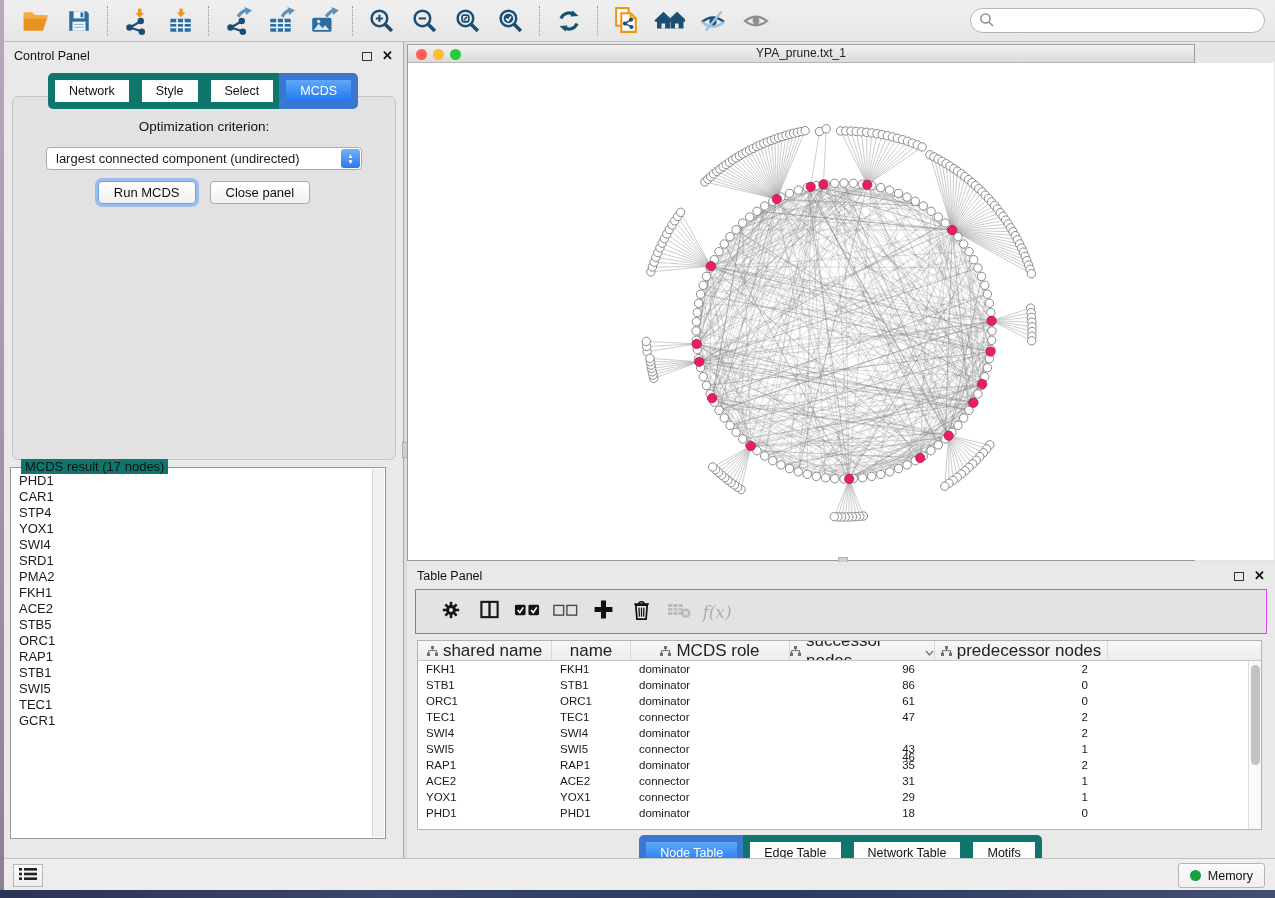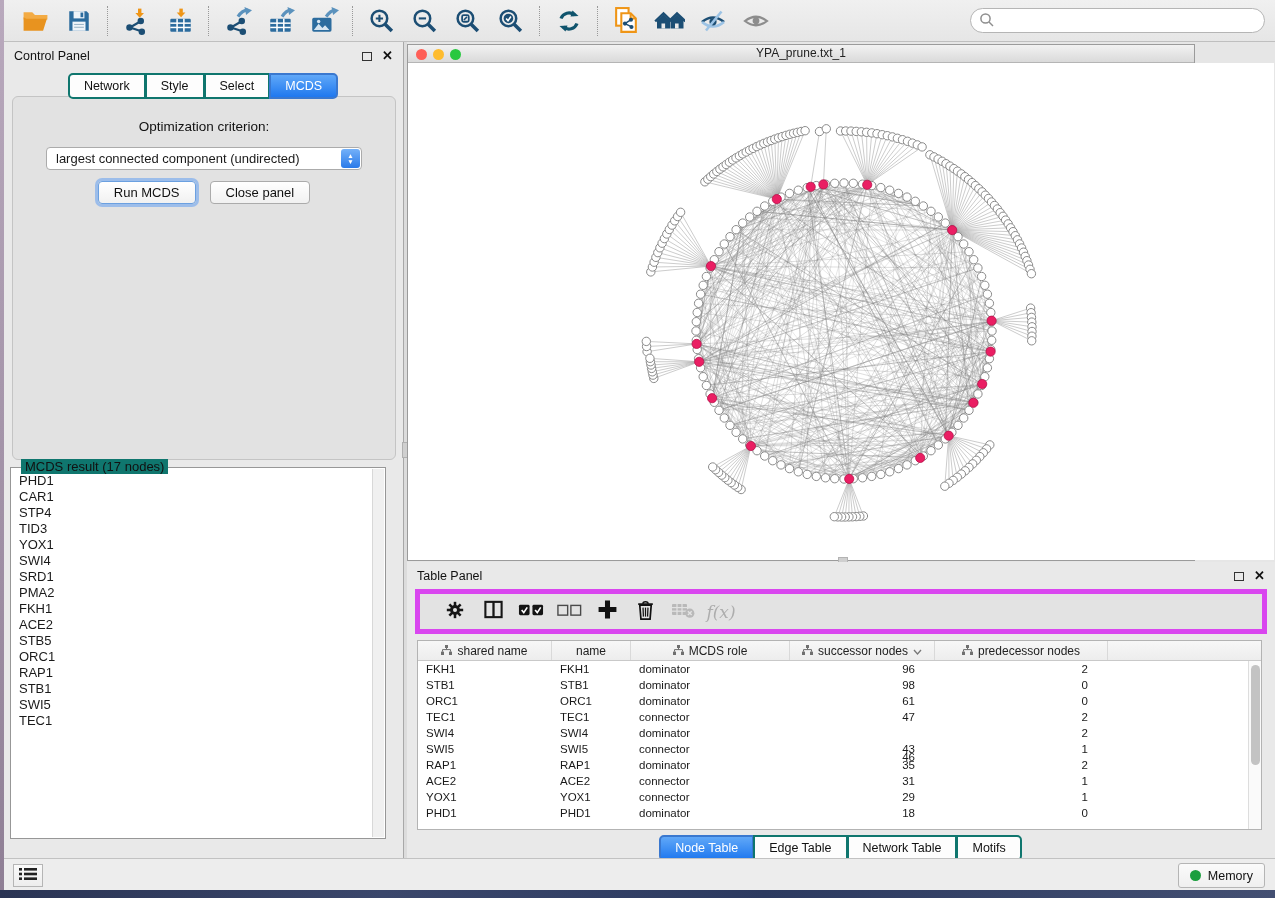--- a/index.html
+++ b/index.html
@@ -32,21 +32,21 @@
   
   .control-panel { position:absolute; left:0; top:42px; width:400px; height:816px;
     background:#e9e9e9; border-right:1px solid #a8a8a8; }
   .panel-header { height:28px; display:flex; align-items:center; padding:0 10px; }
   .panel-title { font-size:12.5px; color:#111; }
   .win-btns { margin-left:auto; display:flex; align-items:center; gap:10px; }
   .float-btn { width:10px; height:9px; border:1.6px solid #333; display:inline-block; }
   .close-btn { font-size:13px; font-weight:bold; color:#111; line-height:10px; }
 
   .cp-tabs { position:absolute; left:0; right:0; top:31px; display:flex; justify-content:center; z-index:2; }
-  .tab { border:2px solid #0f766e; margin-left:-1px; background:#fdfdfd; font-size:12.5px;
+  .tab { border:7px solid #0f766e; margin-left:-1px; background:#fdfdfd; font-size:12.5px;
     padding:4px 14px; color:#111; }
   .tab:first-child { border-radius:5px 0 0 5px; }
   .tab:last-child { border-radius:0 5px 5px 0; }
   .tab.active { background:linear-gradient(#60a8f8,#1f78ef); border-color:#3a78cf; color:#fff; }
 
   .cp-content { position:absolute; left:8px; width:384px; top:54px; height:364px;
     background:#e2e2e2; border:1px solid #c4c4c4; border-radius:6px; }
   .opt-label { text-align:center; margin-top:22px; font-size:13.5px; color:#111; }
   .select { margin:13px auto 0; width:316px; height:23px; background:#fff;
     border:1px solid #ababab; border-radius:4px; display:flex; align-items:center;
@@ -82,30 +82,30 @@
   .traffic { position:absolute; top:4px; left:8px; display:flex; gap:6px; }
   .light { width:11px; height:11px; border-radius:50%; }
   .net-title { display:block; text-align:center; font-size:12px; line-height:17px; color:#222; }
   .net-canvas { position:relative; width:866px; height:497px; background:#fff; }
   .net-canvas svg { display:block; }
   .h-grip { position:absolute; left:430px; bottom:-4px; width:10px; height:7px; background:#cfcfcf; border:1px solid #b3b3b3; }
 
   
   .table-panel { position:absolute; left:403px; top:562px; width:868px; height:296px; background:#e9e9e9; }
   .tp-toolbar { position:absolute; left:8px; right:8px; top:27px; height:45px;
-    background:#e3e3e3; border:5px solid #d946ef; display:flex; align-items:center; padding-left:16px; }
+    background:#e3e3e3; border:1px solid #d946ef; display:flex; align-items:center; padding-left:16px; }
   .tp-btn { width:38px; height:36px; display:flex; align-items:center; justify-content:center; }
   .fx-text { font-family:"DejaVu Serif", serif; font-style:italic; font-size:17px; color:#adadad; }
 
   .table-wrap { position:absolute; left:10px; top:78px; width:845px; height:190px;
     background:#fff; border:1px solid #b3b3b3; }
   .thead { display:flex; height:20px; background:linear-gradient(#f7f7f7,#ededed);
     border-bottom:1px solid #c9c9c9; }
   .th { display:flex; align-items:center; justify-content:center; gap:5px;
-    border-right:1px solid #d9d9d9; font-size:12px; color:#222; overflow:hidden; }
+    border-right:1px solid #d9d9d9; font-size:17px; color:#222; overflow:hidden; }
   .th.filler { flex:1; border-right:none; }
   .tbody { position:absolute; left:0; top:20px; right:13px; bottom:0; overflow:hidden; }
   .tr { display:flex; height:16px; align-items:center; }
   .td { font-size:11.5px; padding-left:8px; overflow:hidden; white-space:nowrap; }
   .td.num { text-align:right; padding-left:0; padding-right:20px; }
   .td.filler { flex:1; }
   .t-scroll { position:absolute; right:0; top:20px; bottom:0; width:13px;
     background:#fafafa; border-left:1px solid #ddd; }
   .t-thumb { position:absolute; left:2px; width:9px; top:4px; height:100px;
     background:#c3c3c3; border-radius:5px; }
@@ -364,33 +364,33 @@
         <button class="btn focused">Run MCDS</button>
         <button class="btn">Close panel</button>
       </div>
     </div>
     <div class="result-box">
       <span class="result-legend">MCDS result (17 nodes)</span>
       <div class="result-list">
           <div class="list-item">PHD1</div>
           <div class="list-item">CAR1</div>
           <div class="list-item">STP4</div>
-          <div class="list-item">TID3</div>
           <div class="list-item">YOX1</div>
           <div class="list-item">SWI4</div>
           <div class="list-item">SRD1</div>
           <div class="list-item">PMA2</div>
           <div class="list-item">FKH1</div>
           <div class="list-item">ACE2</div>
           <div class="list-item">STB5</div>
           <div class="list-item">ORC1</div>
           <div class="list-item">RAP1</div>
           <div class="list-item">STB1</div>
           <div class="list-item">SWI5</div>
           <div class="list-item">TEC1</div>
+          <div class="list-item">GCR1</div>
         </div>
       <div class="result-scroll"></div>
     </div>
   </div>
 
   <div class="v-divider">
       <span class="grip"></span>
     </div>
 
   <div class="network-window">
@@ -1439,21 +1439,21 @@
             <div class="td" style="width: 79px;">FKH1</div>
             <div class="td" style="width: 159px;">dominator</div>
             <div class="td num" style="width: 145px;">96</div>
             <div class="td num" style="width: 173px;">2</div>
             <div class="td filler"></div>
           </div>
           <div class="tr">
             <div class="td" style="width: 134px;">STB1</div>
             <div class="td" style="width: 79px;">STB1</div>
             <div class="td" style="width: 159px;">dominator</div>
-            <div class="td num" style="width: 145px;">98</div>
+            <div class="td num" style="width: 145px;">86</div>
             <div class="td num" style="width: 173px;">0</div>
             <div class="td filler"></div>
           </div>
           <div class="tr">
             <div class="td" style="width: 134px;">ORC1</div>
             <div class="td" style="width: 79px;">ORC1</div>
             <div class="td" style="width: 159px;">dominator</div>
             <div class="td num" style="width: 145px;">61</div>
             <div class="td num" style="width: 173px;">0</div>
             <div class="td filler"></div>

